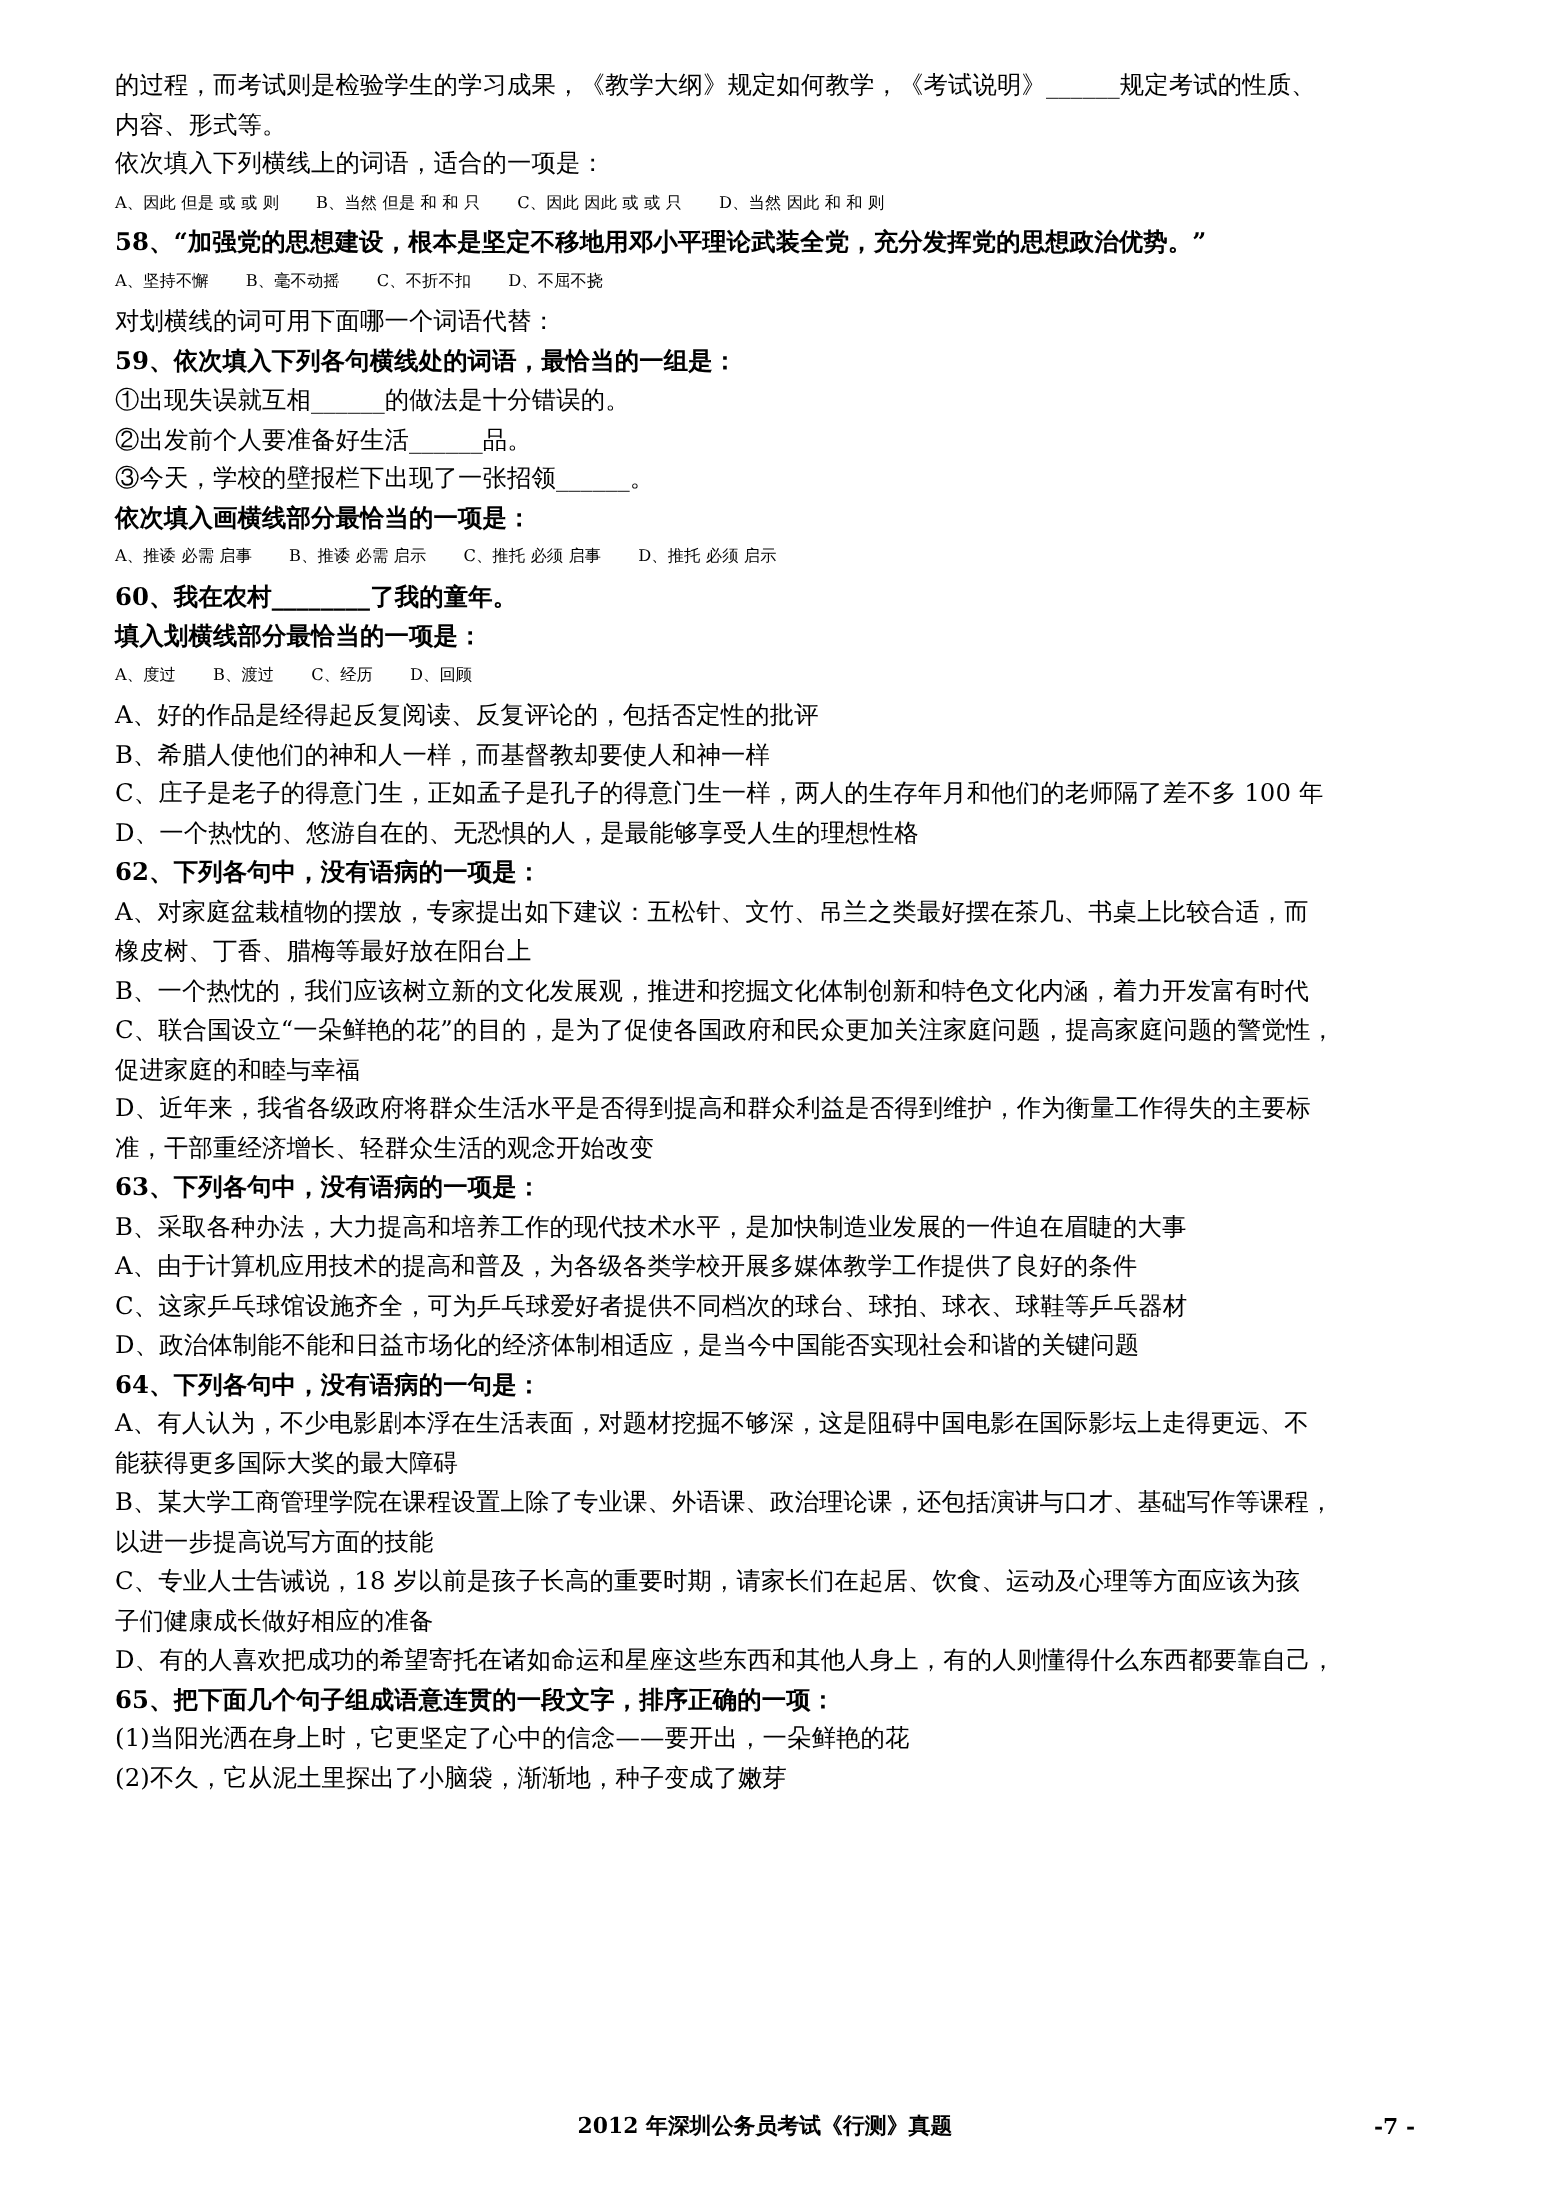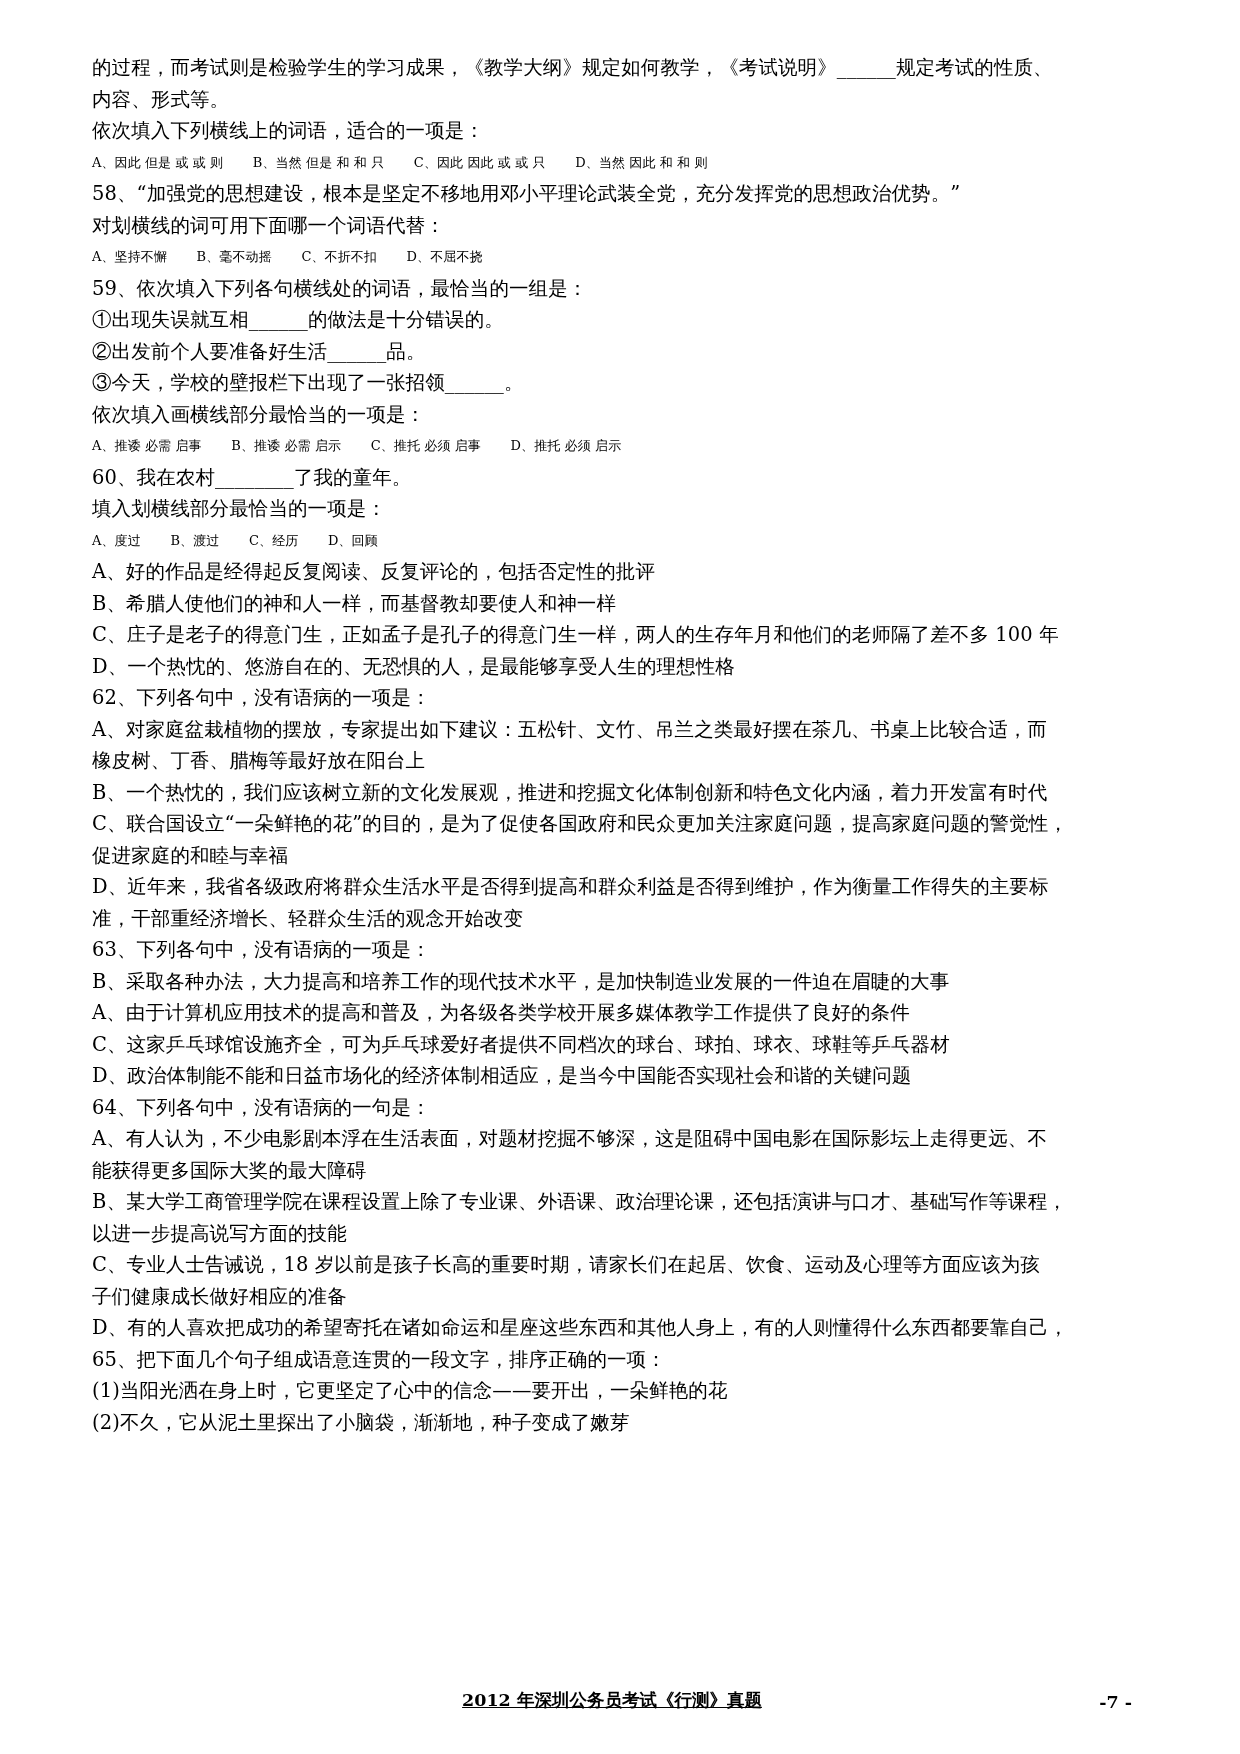--- a/index.html
+++ b/index.html
@@ -24,21 +24,21 @@
     font-size: 19.5px;
     line-height: 31.5px;
     white-space: pre-wrap;
     letter-spacing: 0.1px;
   }
   .body-text {
     font-size: 19.5px;
     line-height: 31.5px;
   }
   .q-head {
-    font-weight: normal;
+    font-weight: bold;
     font-size: 19.5px;
     line-height: 31.5px;
   }
   .opts {
     font-size: 13px;
     line-height: 31.5px;
     white-space: pre;
   }
   .footer {
     position: absolute;
@@ -50,43 +50,42 @@
     padding: 0 92px;
     display: flex;
     align-items: center;
     justify-content: center;
     font-size: 17.5px;
     font-weight: bold;
   }
   .footer-center {
     flex: 0 0 auto;
     text-align: center;
-    text-decoration: underline;
   }
   .footer-right {
     position: absolute;
     right: 92px;
     bottom: 0;
     font-size: 17.5px;
     font-weight: bold;
   }
 </style>
 </head>
 <body>
 
 <div class="page">
 
   <div class="line body-text">的过程，而考试则是检验学生的学习成果，《教学大纲》规定如何教学，《考试说明》______规定考试的性质、</div>
   <div class="line body-text">内容、形式等。</div>
   <div class="line body-text">依次填入下列横线上的词语，适合的一项是：</div>
   <div class="line opts">A、因此 但是 或 或 则       B、当然 但是 和 和 只       C、因此 因此 或 或 只       D、当然 因此 和 和 则</div>
 
   <div class="line q-head">58、“加强党的思想建设，根本是坚定不移地用邓小平理论武装全党，充分发挥党的思想政治优势。”</div>
+  <div class="line opts">A、坚持不懈       B、毫不动摇       C、不折不扣       D、不屈不挠</div>
   <div class="line body-text">对划横线的词可用下面哪一个词语代替：</div>
-  <div class="line opts">A、坚持不懈       B、毫不动摇       C、不折不扣       D、不屈不挠</div>
 
   <div class="line q-head">59、依次填入下列各句横线处的词语，最恰当的一组是：</div>
   <div class="line body-text">①出现失误就互相______的做法是十分错误的。</div>
   <div class="line body-text">②出发前个人要准备好生活______品。</div>
   <div class="line body-text">③今天，学校的壁报栏下出现了一张招领______。</div>
   <div class="line q-head">依次填入画横线部分最恰当的一项是：</div>
   <div class="line opts">A、推诿 必需 启事       B、推诿 必需 启示       C、推托 必须 启事       D、推托 必须 启示</div>
 
   <div class="line q-head">60、我在农村________了我的童年。</div>
   <div class="line q-head">填入划横线部分最恰当的一项是：</div>

